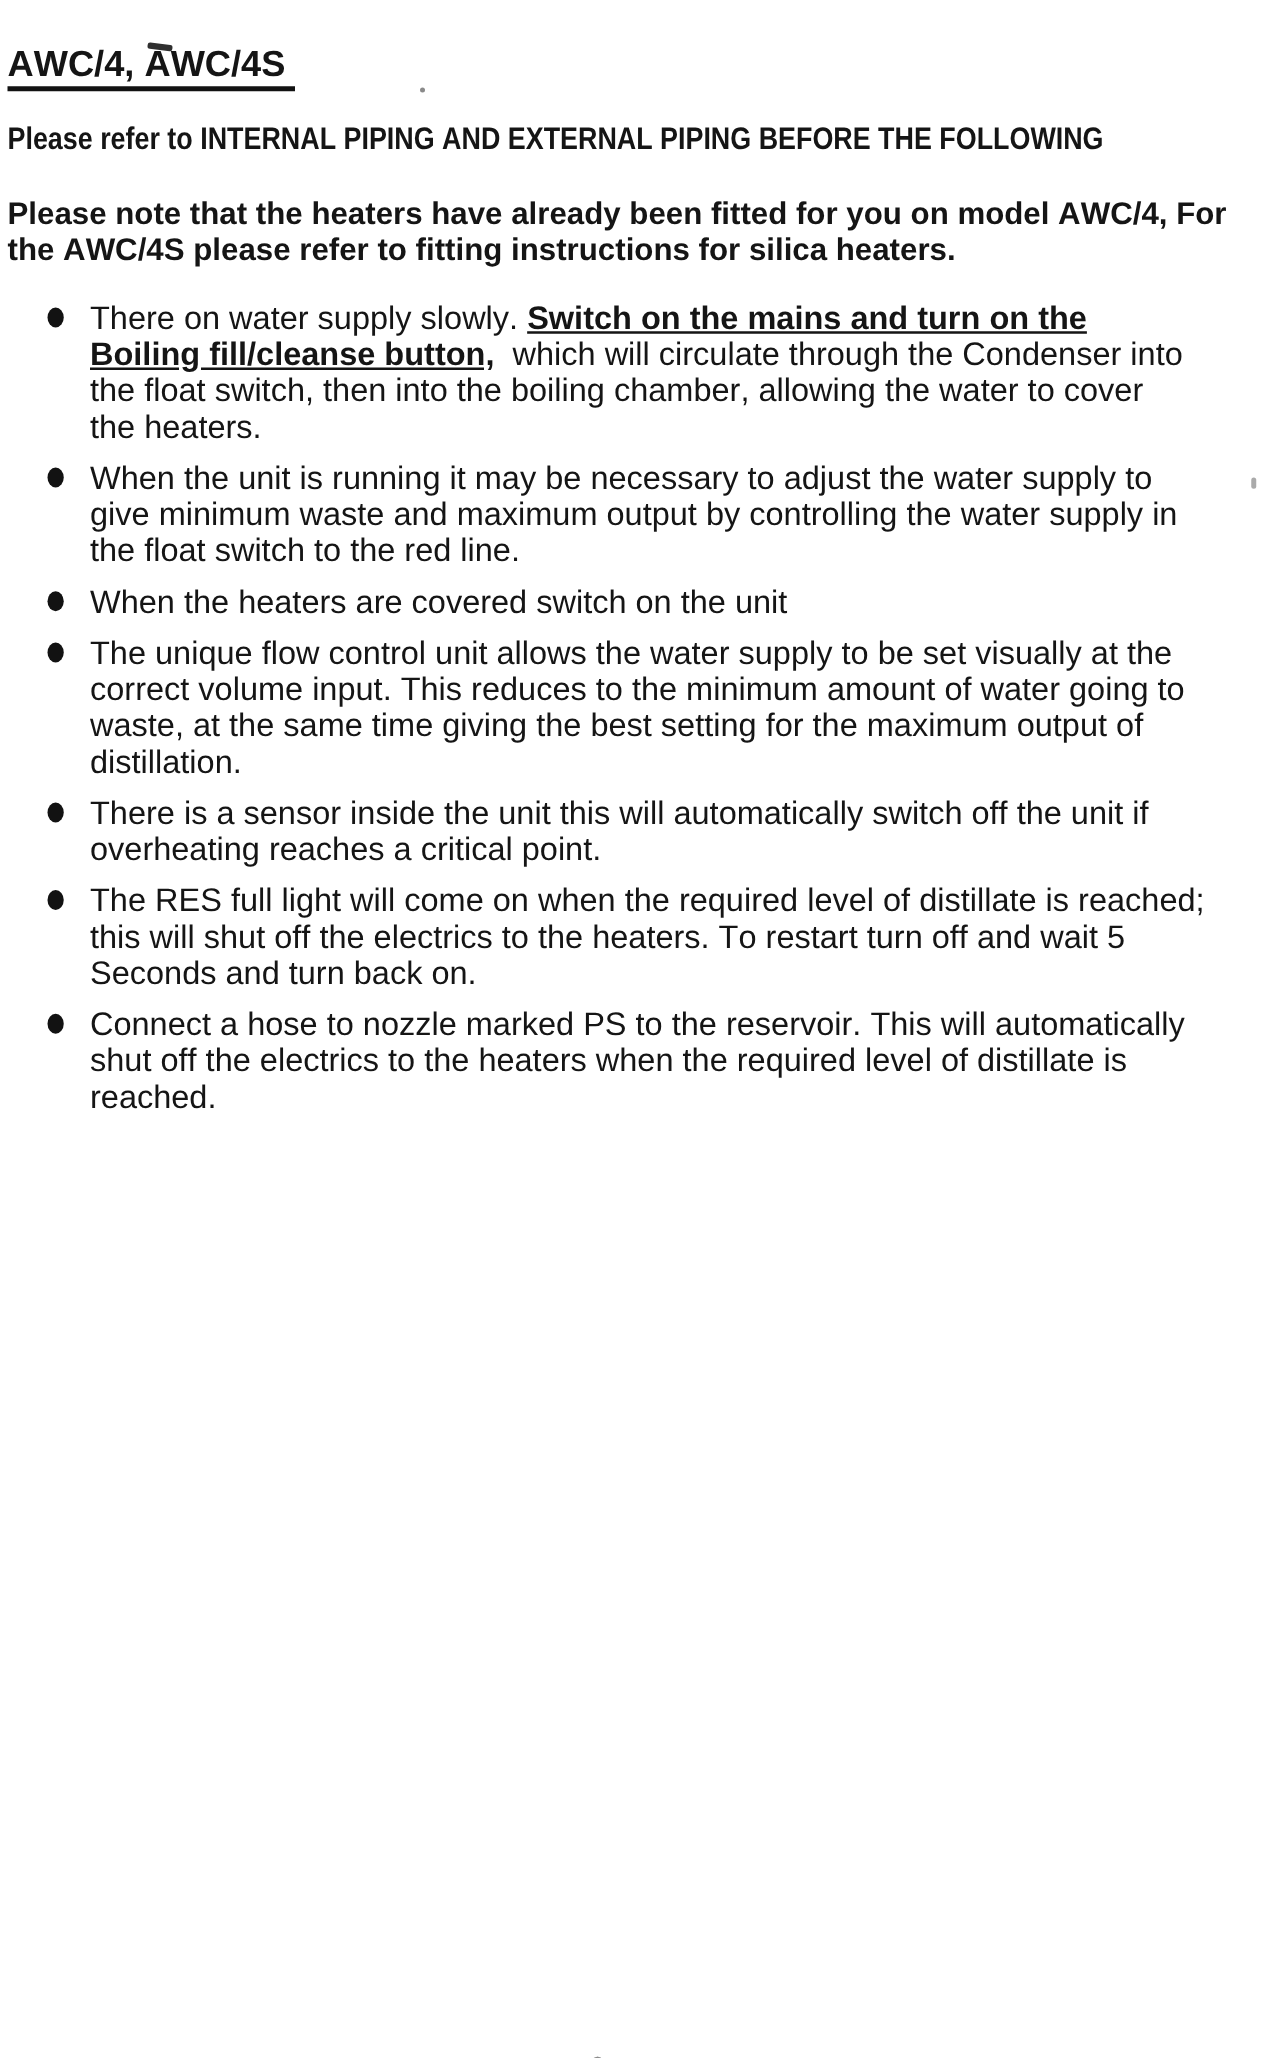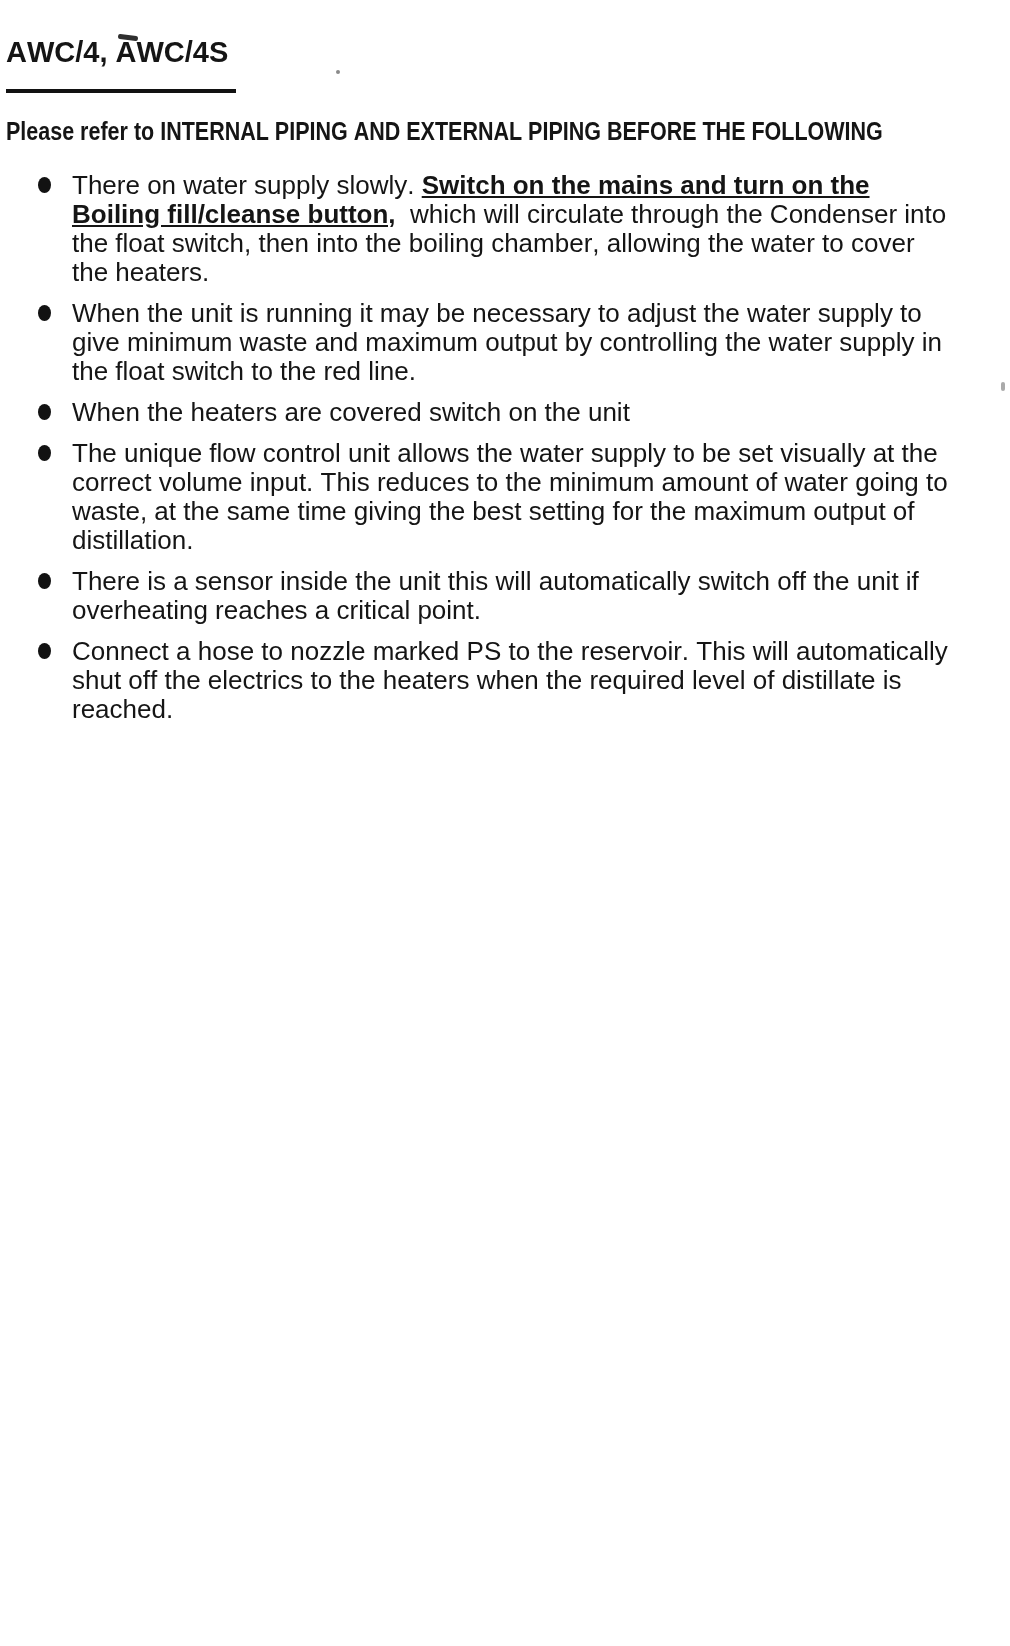--- a/index.html
+++ b/index.html
@@ -28,21 +28,21 @@
   
   h1.title {
     margin: 35px 0 0 0;
     font-size: 29px;
     line-height: 34px;
     font-weight: bold;
   }
   h1.title .underline {
     display: inline-block;
     border-bottom: 4px solid #121212;
-    padding-bottom: 20px;
+    padding-bottom: 0;
     padding-right: 8px;
   }
   h2.subtitle {
     margin: 7px 0 0 0;
     font-size: 26px;
     line-height: 31px;
     font-weight: bold;
   }
   h2.subtitle .underline {
     display: inline-block;
@@ -115,20 +115,21 @@
   <div class="artifact a-top-dash"></div>
   <div class="artifact a-dot-1"></div>
   <div class="artifact a-tick-right"></div>
 
   <h1 class="title"><span class="underline">AWC/4, AWC/4S</span></h1>
 
 
   <p class="notice n1 squeeze">Please refer to INTERNAL PIPING AND EXTERNAL PIPING BEFORE THE FOLLOWING</p>
 
 
+  <p class="notice n3">Please note that the heaters have already been fitted for you on model AWC/4, For the AWC/4S please refer to fitting instructions for silica heaters.</p>
 
   <ul class="instructions">
 
     <li class="item">
       <span class="dot"></span>
       <span class="txt"><span>There on water supply slowly. </span><b class="emph">Switch on the mains and turn on the Boiling fill/cleanse button,</b><span>&nbsp; which will circulate through the Condenser into the float switch, then into the boiling chamber, allowing the water to cover the heaters.</span></span>
     </li>
 
     <li class="item">
       <span class="dot"></span>
@@ -143,20 +144,24 @@
     <li class="item">
       <span class="dot"></span>
       <span class="txt">The unique flow control unit allows the water supply to be set visually at the correct volume input. This reduces to the minimum amount of water going to waste, at the same time giving the best setting for the maximum output of distillation.</span>
     </li>
 
     <li class="item">
       <span class="dot"></span>
       <span class="txt">There is a sensor inside the unit this will automatically switch off the unit if overheating reaches a critical point.</span>
     </li>
 
+    <li class="item wide">
+      <span class="dot"></span>
+      <span class="txt">The RES full light will come on when the required level of distillate is reached; this will shut off the electrics to the heaters. To restart turn off and wait 5 Seconds and turn back on.</span>
+    </li>
 
     <li class="item">
       <span class="dot"></span>
       <span class="txt">Connect a hose to nozzle marked PS to the reservoir. This will automatically shut off the electrics to the heaters when the required level of distillate is reached.</span>
     </li>
 
   </ul>
 
   <div class="pageno">9</div>
 

